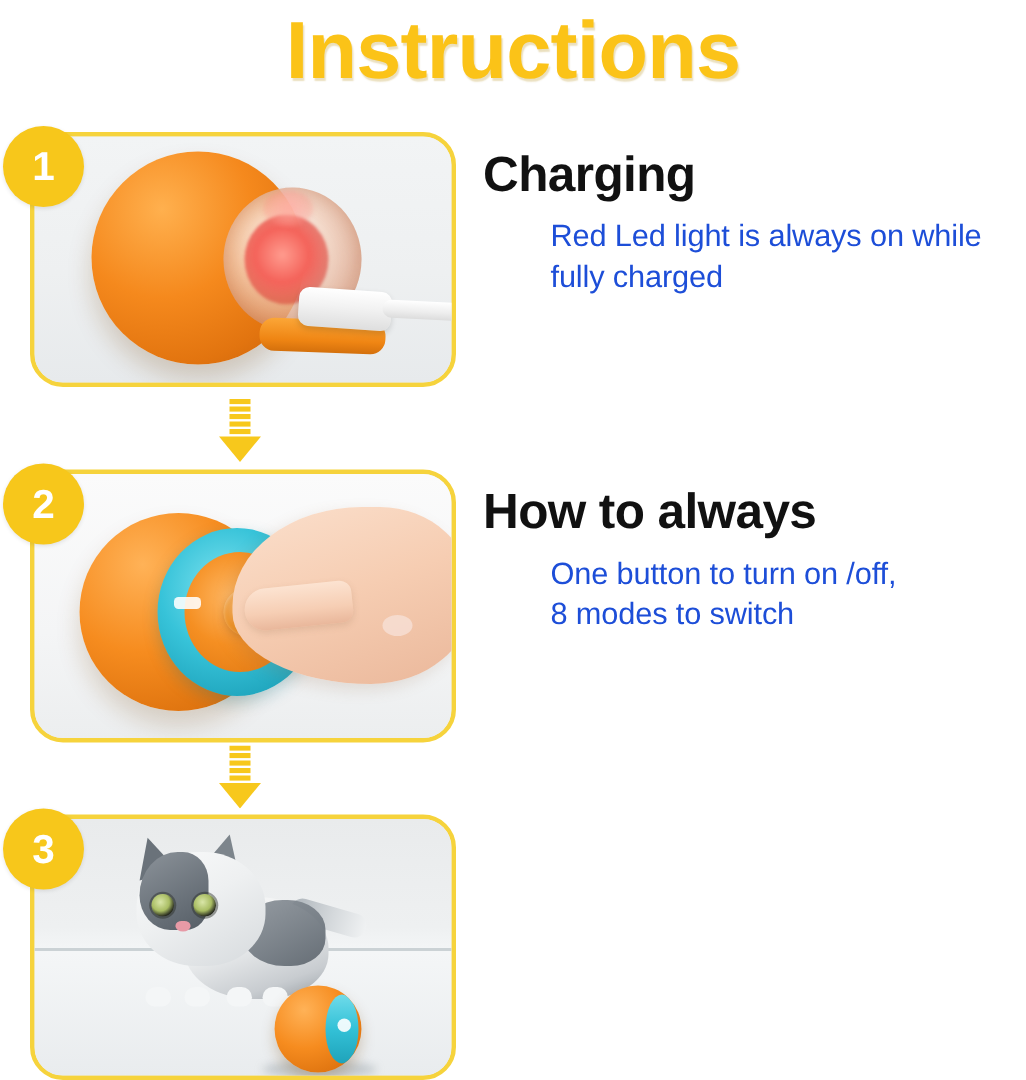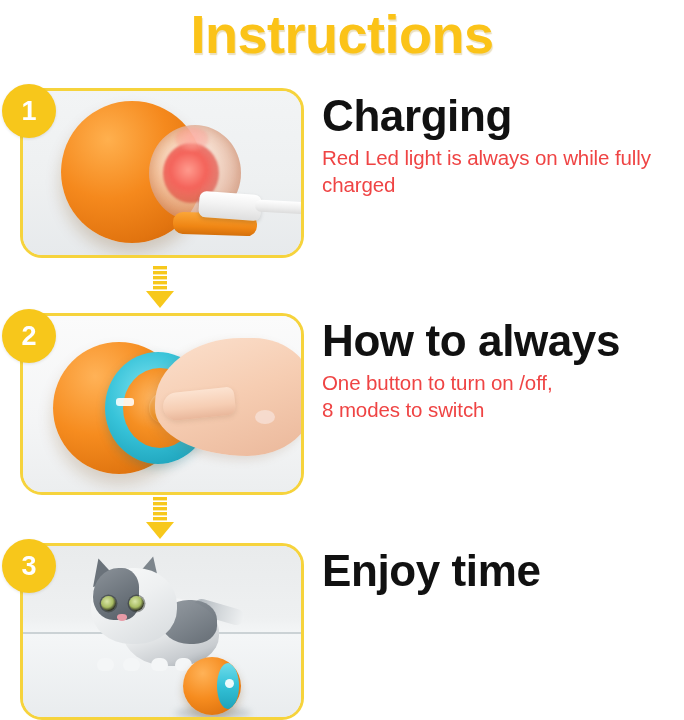--- a/index.html
+++ b/index.html
@@ -84,33 +84,34 @@
   }
 
   
   .textblock {
     position: absolute;
     left: 322px;
     top: 8px;
     width: 358px;
   }
   .step-heading {
-    font-size: 44px;
+    font-size: 33px;
     font-weight: bold;
     color: #111111;
     line-height: 40px;
     letter-spacing: -0.4px;
   }
   .step-body {
     margin-top: 8px;
     font-size: 20.5px;
-    color: #ef4444;
+    color: #1d4ed8;
     line-height: 27px;
     letter-spacing: -0.1px;
     white-space: pre-line;
+    margin-left: 45px;
   }
 
   
   .arrow {
     position: absolute;
     left: 146px;
     width: 28px;
     height: 42px;
     z-index: 4;
   }
@@ -486,17 +487,16 @@
         <div class="s3-ball">
           <div class="s3-ball-band"></div>
           <div class="s3-ball-dot"></div>
         </div>
       </div>
     </div>
 
     <div class="badge">3</div>
 
     <div class="textblock">
-      <div class="step-heading">Enjoy time</div>
     </div>
   </div>
 
 </div>
 
 </body></html>

